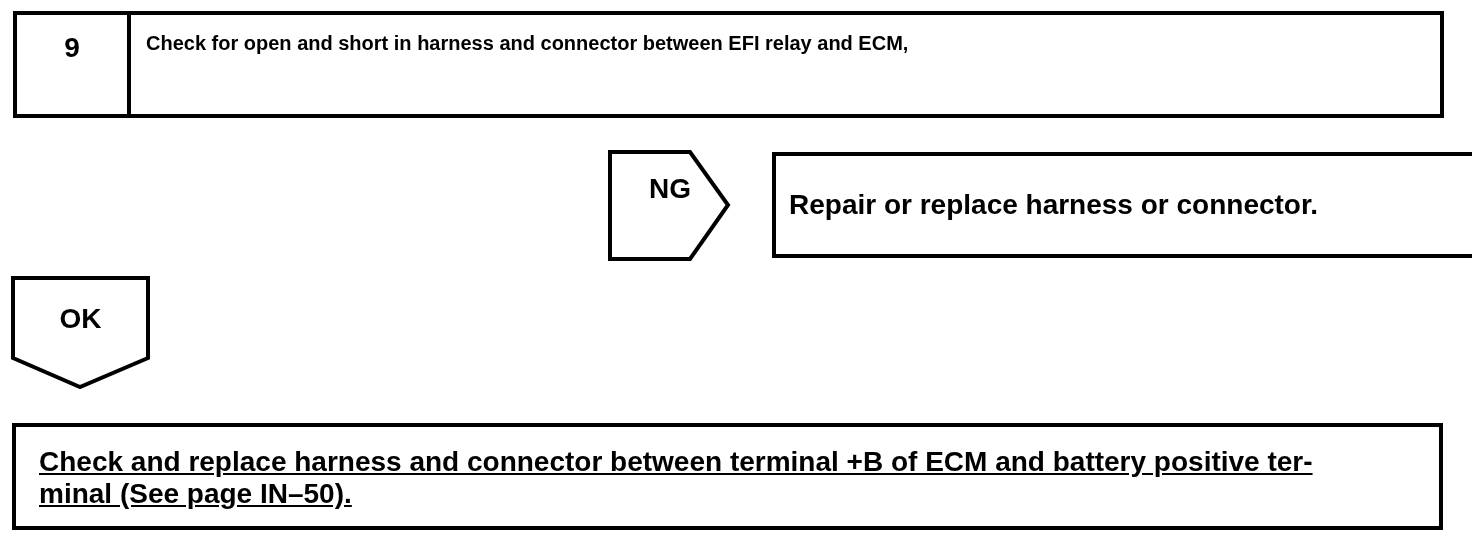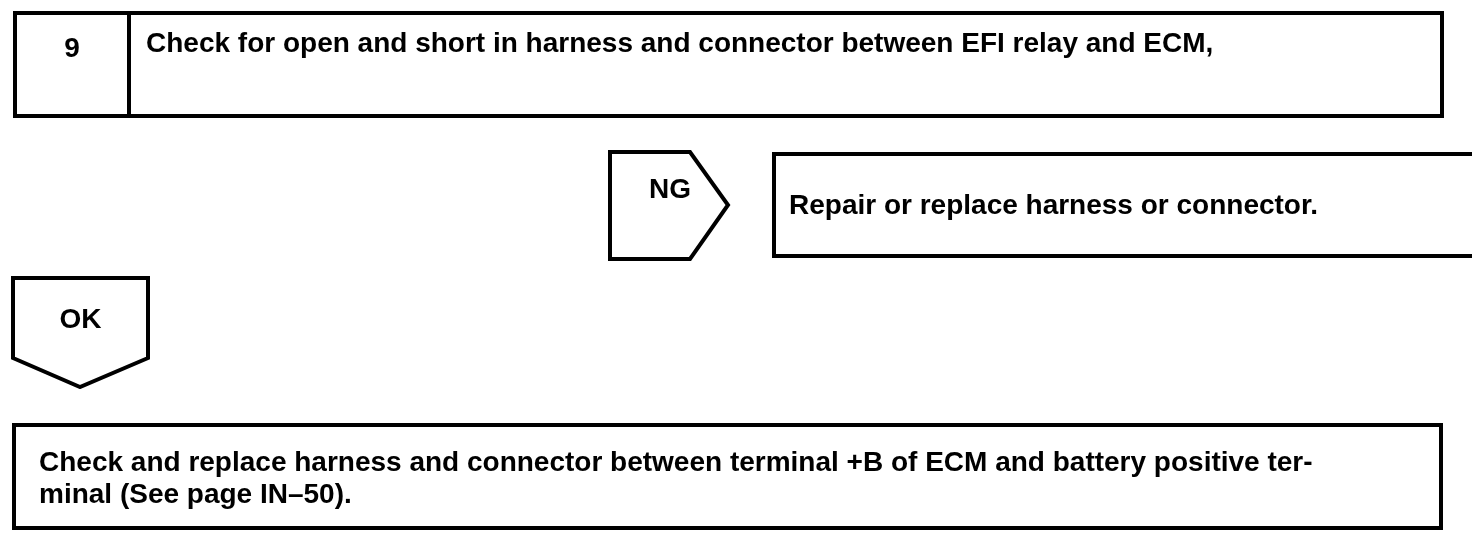--- a/index.html
+++ b/index.html
@@ -20,21 +20,21 @@
 
   
   .step-box { left: 13px; top: 11px; width: 1431px; height: 107px; display: flex; }
   .step-num-cell {
     width: 114px; flex: 0 0 114px;
     border-right: 4px solid #000000;
     display: flex; justify-content: center;
     padding-top: 17px;
     font-size: 28px; line-height: 32px;
   }
-  .step-text { padding: 12px 8px 0 15px; font-size: 28px; line-height: 32px; }
+  .step-text { padding: 12px 8px 0 15px; font-size: 20px; line-height: 32px; }
 
   .line { white-space: pre; }
 
   
   .ng-connector { position: absolute; left: 608px; top: 150px; width: 124px; height: 111px; }
   .ok-connector { position: absolute; left: 11px; top: 276px; width: 139px; height: 113px; }
   .connector-svg { position: absolute; left: 0; top: 0; display: block; }
   .connector-shape { fill: #ffffff; stroke: #000000; stroke-width: 4; stroke-linejoin: miter; }
   .connector-label {
     position: absolute; display: flex; align-items: center; justify-content: center;
@@ -48,21 +48,21 @@
     left: 772px; top: 152px; width: 778px; height: 106px;
     display: flex; align-items: center;
     padding-left: 13px;
     font-size: 28px; line-height: 32px;
   }
 
   
   .result-box {
     left: 12px; top: 423px; width: 1431px; height: 107px;
     padding: 19px 8px 0 23px;
-    font-size: 28px; line-height: 32px;
+    font-size: 28px; line-height: 32px; text-decoration: underline;
   }
 </style>
 </head>
 <body>
 
 <div class="canvas">
 
   <div class="box step-box">
     <div class="step-num-cell">
       <span>9</span>

